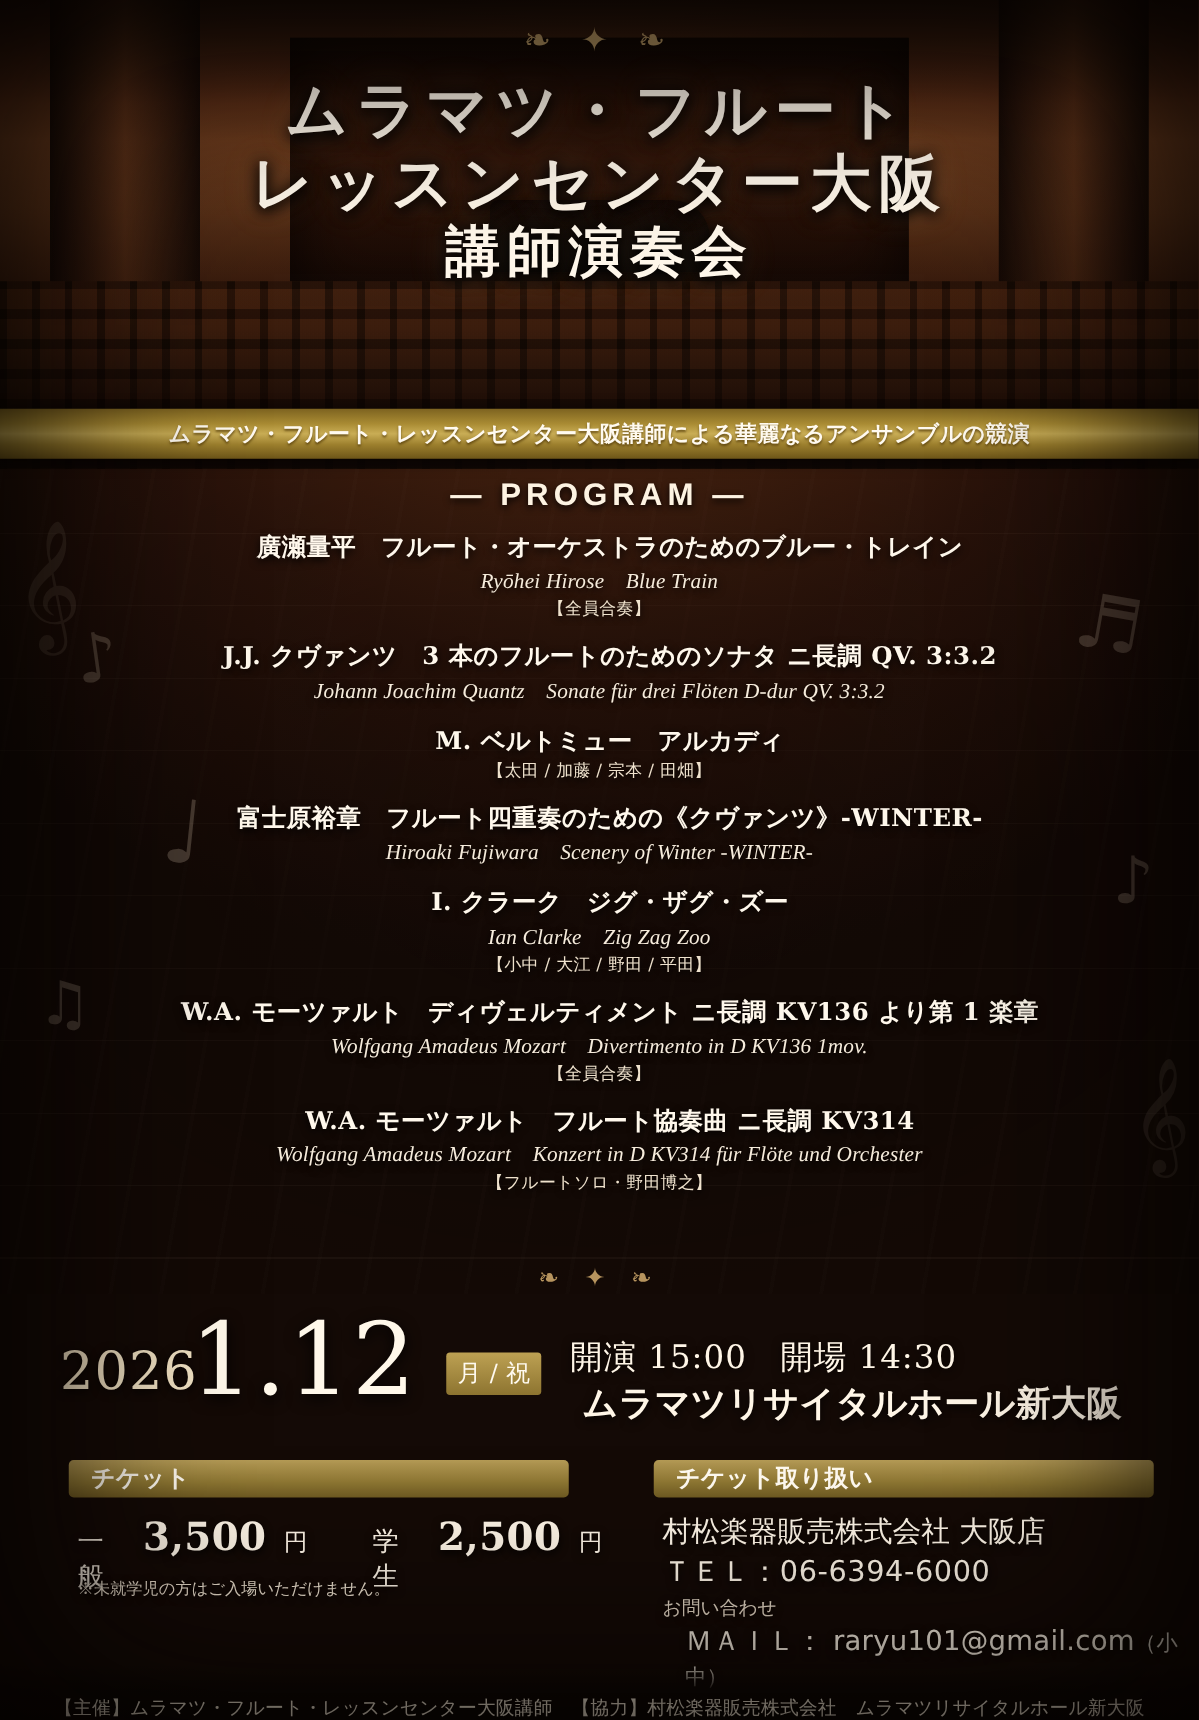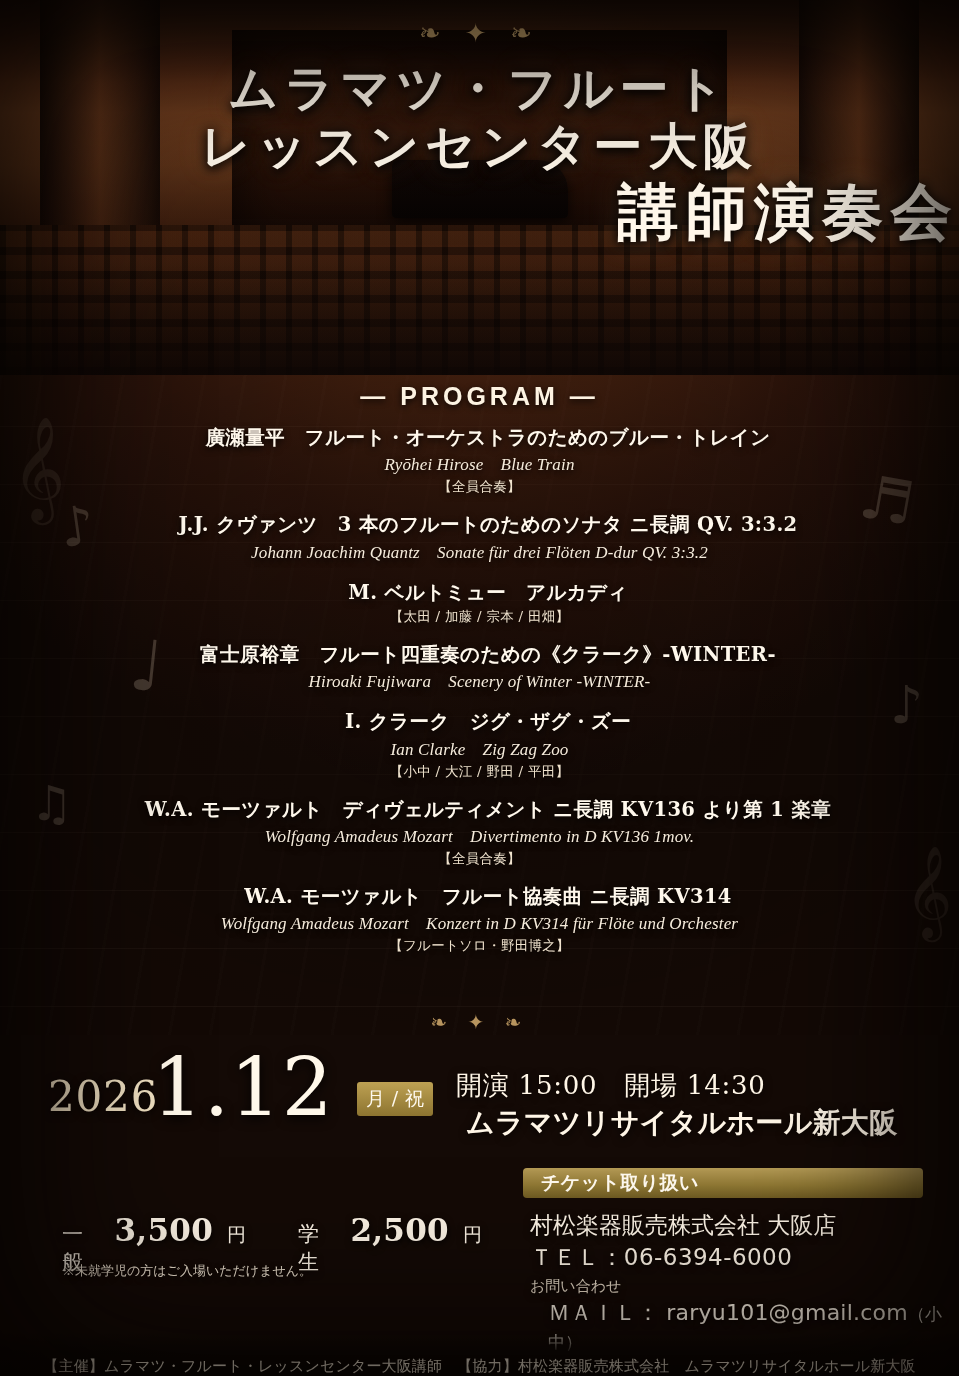--- a/index.html
+++ b/index.html
@@ -89,21 +89,21 @@
   .title-line {
     font-family:"DejaVu Serif", serif;
     color:#fff7ea;
     font-weight:700;
     letter-spacing:.12em;
     text-shadow: 0 0 14px rgba(0,0,0,.95), 0 3px 10px rgba(0,0,0,.9), 0 0 30px rgba(255,220,160,.25);
     line-height:1.18;
   }
   .t1 { font-size:49px; }
   .t2 { font-size:49px; }
-  .t3 { font-size:61px;text-align:right; }
+  .t3 { font-size:44px; }
 
   .ornament-top {
     position:absolute; left:0; top:18px; width:959px; text-align:center;
     color:#d9b477; font-size:26px; letter-spacing:.3em; opacity:.85; z-index:5;
     font-family:"DejaVu Sans", sans-serif;
   }
 
   
   .gold-bar {
     position:absolute; left:0; top:327px; width:959px; height:40px; z-index:6;
@@ -277,20 +277,23 @@
   </div>
 
   <div class="ornament-top">❧ ✦ ❧</div>
 
   <div class="title-wrap">
     <div class="title-line t1">ムラマツ・フルート</div>
     <div class="title-line t2">レッスンセンター大阪</div>
     <div class="title-line t3">講師演奏会</div>
   </div>
 
+  <div class="gold-bar">
+    <span>ムラマツ・フルート・レッスンセンター大阪講師による華麗なるアンサンブルの競演</span>
+  </div>
 
   <div class="program">
     <div class="program-head">― PROGRAM ―</div>
 
     <div class="piece">
       <div class="p-jp">廣瀬量平　フルート・オーケストラのためのブルー・トレイン</div>
       <div class="p-en">Ryōhei Hirose　Blue Train</div>
       <div class="p-pl">【全員合奏】</div>
     </div>
 
@@ -298,21 +301,21 @@
       <div class="p-jp">J.J. クヴァンツ　3 本のフルートのためのソナタ ニ長調 QV. 3:3.2</div>
       <div class="p-en">Johann Joachim Quantz　Sonate für drei Flöten D-dur QV. 3:3.2</div>
     </div>
 
     <div class="piece">
       <div class="p-jp">M. ベルトミュー　アルカディ</div>
       <div class="p-pl">【太田 / 加藤 / 宗本 / 田畑】</div>
     </div>
 
     <div class="piece">
-      <div class="p-jp">富士原裕章　フルート四重奏のための《クラーク》-WINTER-</div>
+      <div class="p-jp">富士原裕章　フルート四重奏のための《クヴァンツ》-WINTER-</div>
       <div class="p-en">Hiroaki Fujiwara　Scenery of Winter -WINTER-</div>
       <div class="p-pl"></div>
     </div>
 
     <div class="piece">
       <div class="p-jp">I. クラーク　ジグ・ザグ・ズー</div>
       <div class="p-en">Ian Clarke　Zig Zag Zoo</div>
       <div class="p-pl">【小中 / 大江 / 野田 / 平田】</div>
     </div>
 
@@ -331,20 +334,23 @@
 
   <div class="ornament-mid">❧ ✦ ❧</div>
 
   <div class="datebar"></div>
   <div class="d-year">2026</div>
   <div class="d-day">1.12</div>
   <div class="d-badge">月 / 祝</div>
   <div class="d-time">開演 15:00　開場 14:30</div>
   <div class="d-venue">ムラマツリサイタルホール新大阪</div>
 
+  <div class="label-pill" id="pill-ticket">
+    <span>チケット</span>
+  </div>
 
   <div class="ticket-prices">
     <div class="row">
       <span class="tp-label">一般</span>
       <span class="tp-num">3,500</span>
       <span class="tp-yen">円</span>
       <span class="tp-gap"></span>
       <span class="tp-label">学生</span>
       <span class="tp-num">2,500</span>
       <span class="tp-yen">円</span>

